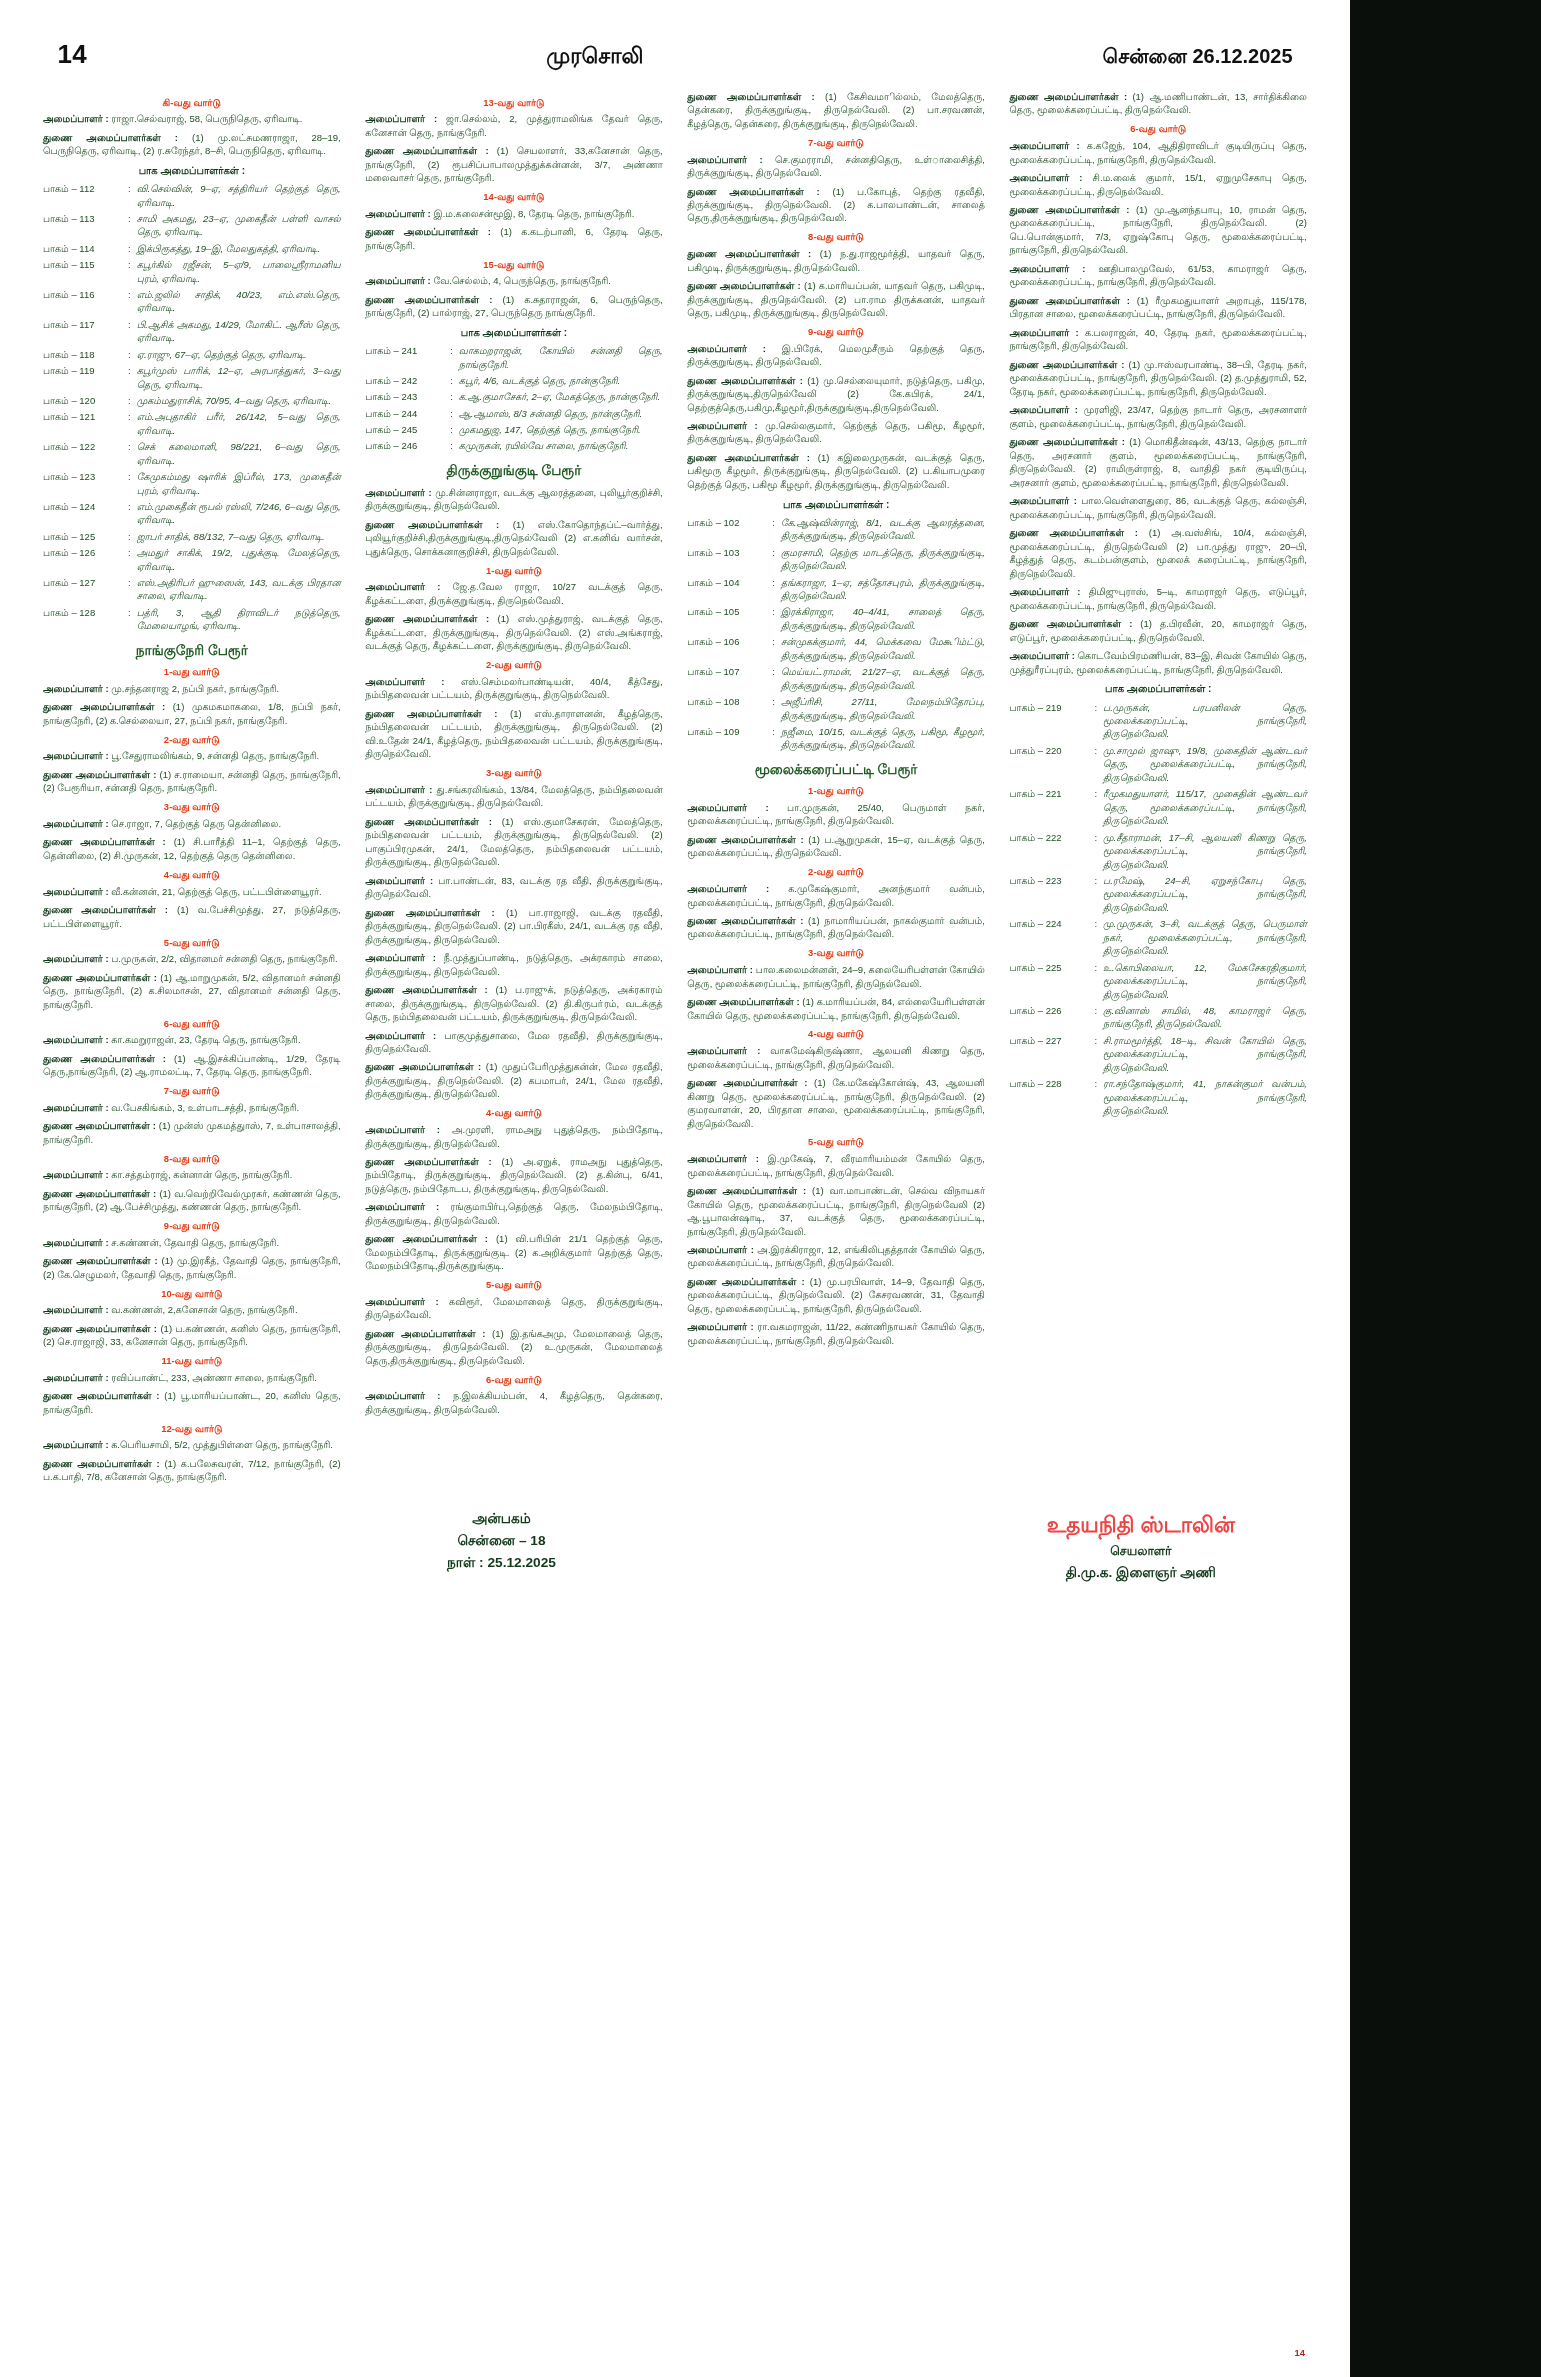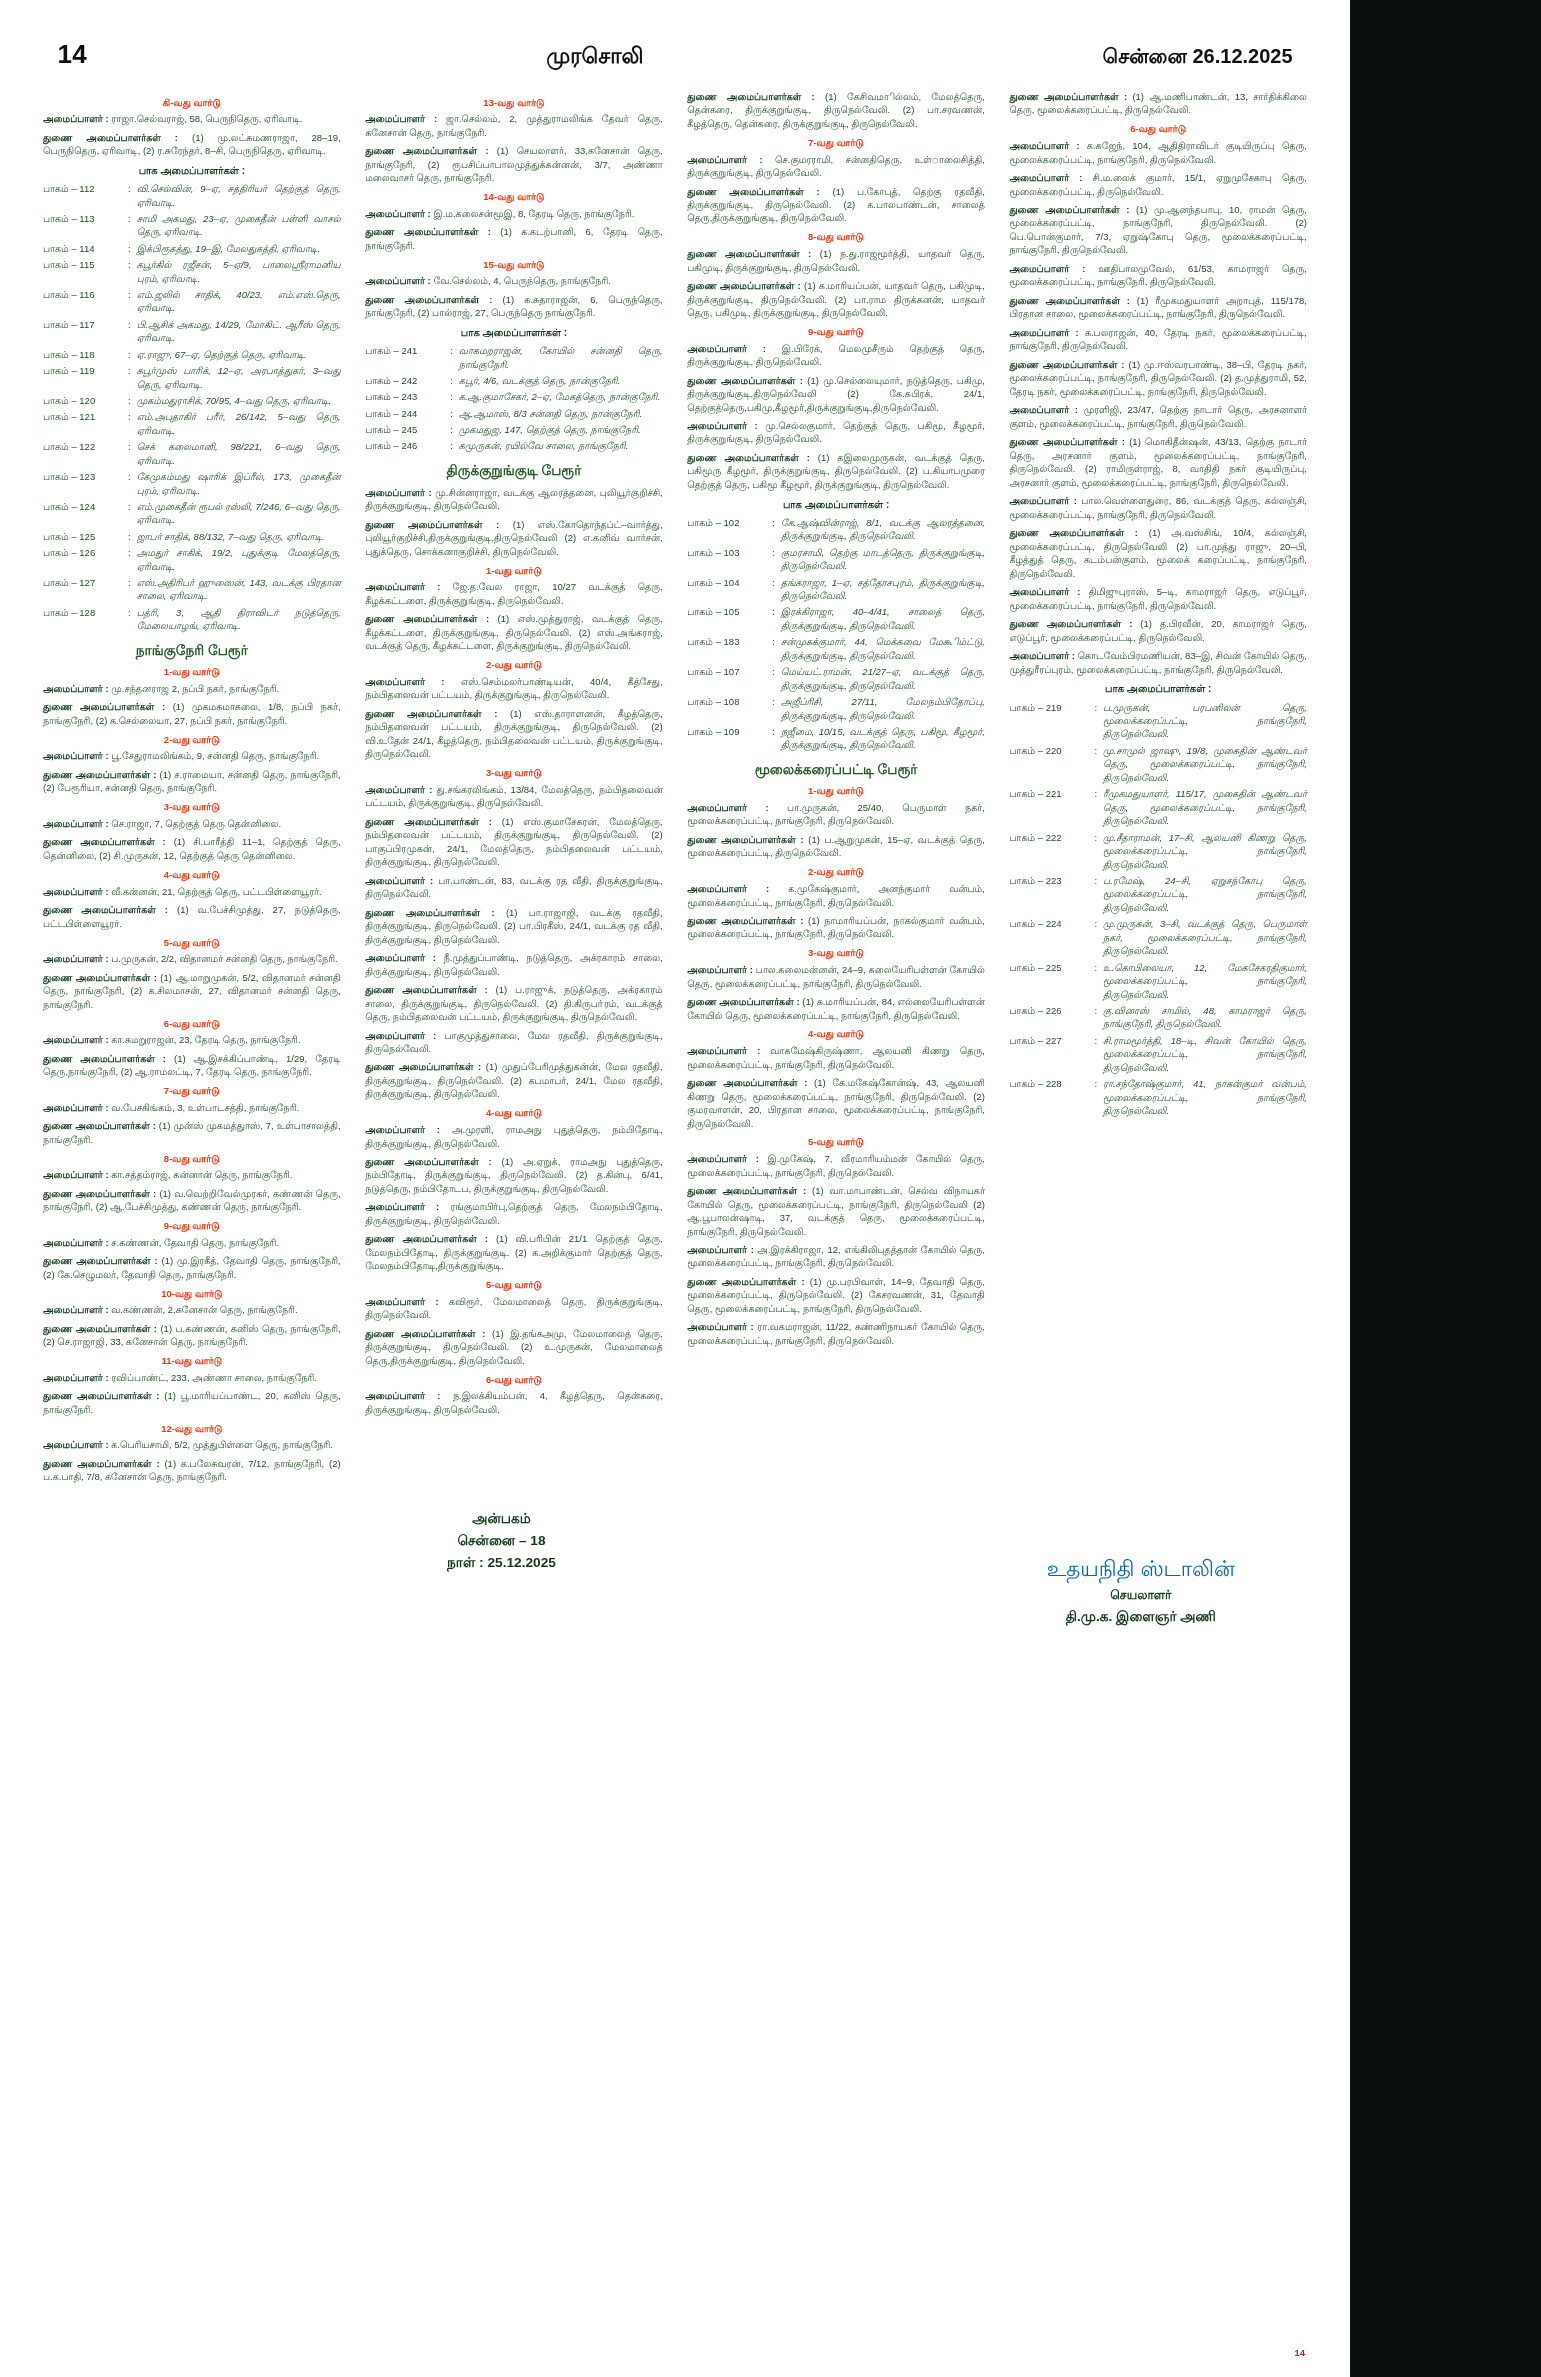--- a/index.html
+++ b/index.html
@@ -127,23 +127,22 @@
     line-height: 1.6;
     margin-left: 375px;
   }
   .footer-right {
     text-align: center;
     line-height: 1.6;
     margin-right: 43px;
   }
   .footer-right .sign {
     font-size: 21.6px;
-    font-weight: normal;
-    color: #0369a1;
-    margin-top: 44px;
+    font-weight: bold;
+    color: #ef4444;
   }
   .footer-right .role {
     font-size: 12.3px;
     font-weight: bold;
     color: #12391a;
   }
   .footer-right .org {
     font-size: 13.7px;
     font-weight: bold;
     color: #12391a;
@@ -395,21 +394,21 @@
           <div class="wno">பாகம் – 104</div>
           <div class="wsep">:</div>
           <div class="wtxt">தங்கராஜா, 1–ஏ, சத்தோசபுரம், திருக்குறுங்குடி, திருநெல்வேலி.</div>
         </div>
         <div class="wardrow">
           <div class="wno">பாகம் – 105</div>
           <div class="wsep">:</div>
           <div class="wtxt">இரக்கிராஜா, 40–4/41, சாலைத் தெரு, திருக்குறுங்குடி, திருநெல்வேலி.</div>
         </div>
         <div class="wardrow">
-          <div class="wno">பாகம் – 183</div>
+          <div class="wno">பாகம் – 106</div>
           <div class="wsep">:</div>
           <div class="wtxt">சன்முகக்குமார், 44, மெக்கவை மேகூிம்ட்டு, திருக்குறுங்குடி, திருநெல்வேலி.</div>
         </div>
         <div class="wardrow">
           <div class="wno">பாகம் – 107</div>
           <div class="wsep">:</div>
           <div class="wtxt">மெய்யட்.ராமன், 21/27–ஏ, வடக்குத் தெரு, திருக்குறுங்குடி, திருநெல்வேலி.</div>
         </div>
         <div class="wardrow">
           <div class="wno">பாகம் – 108</div>

